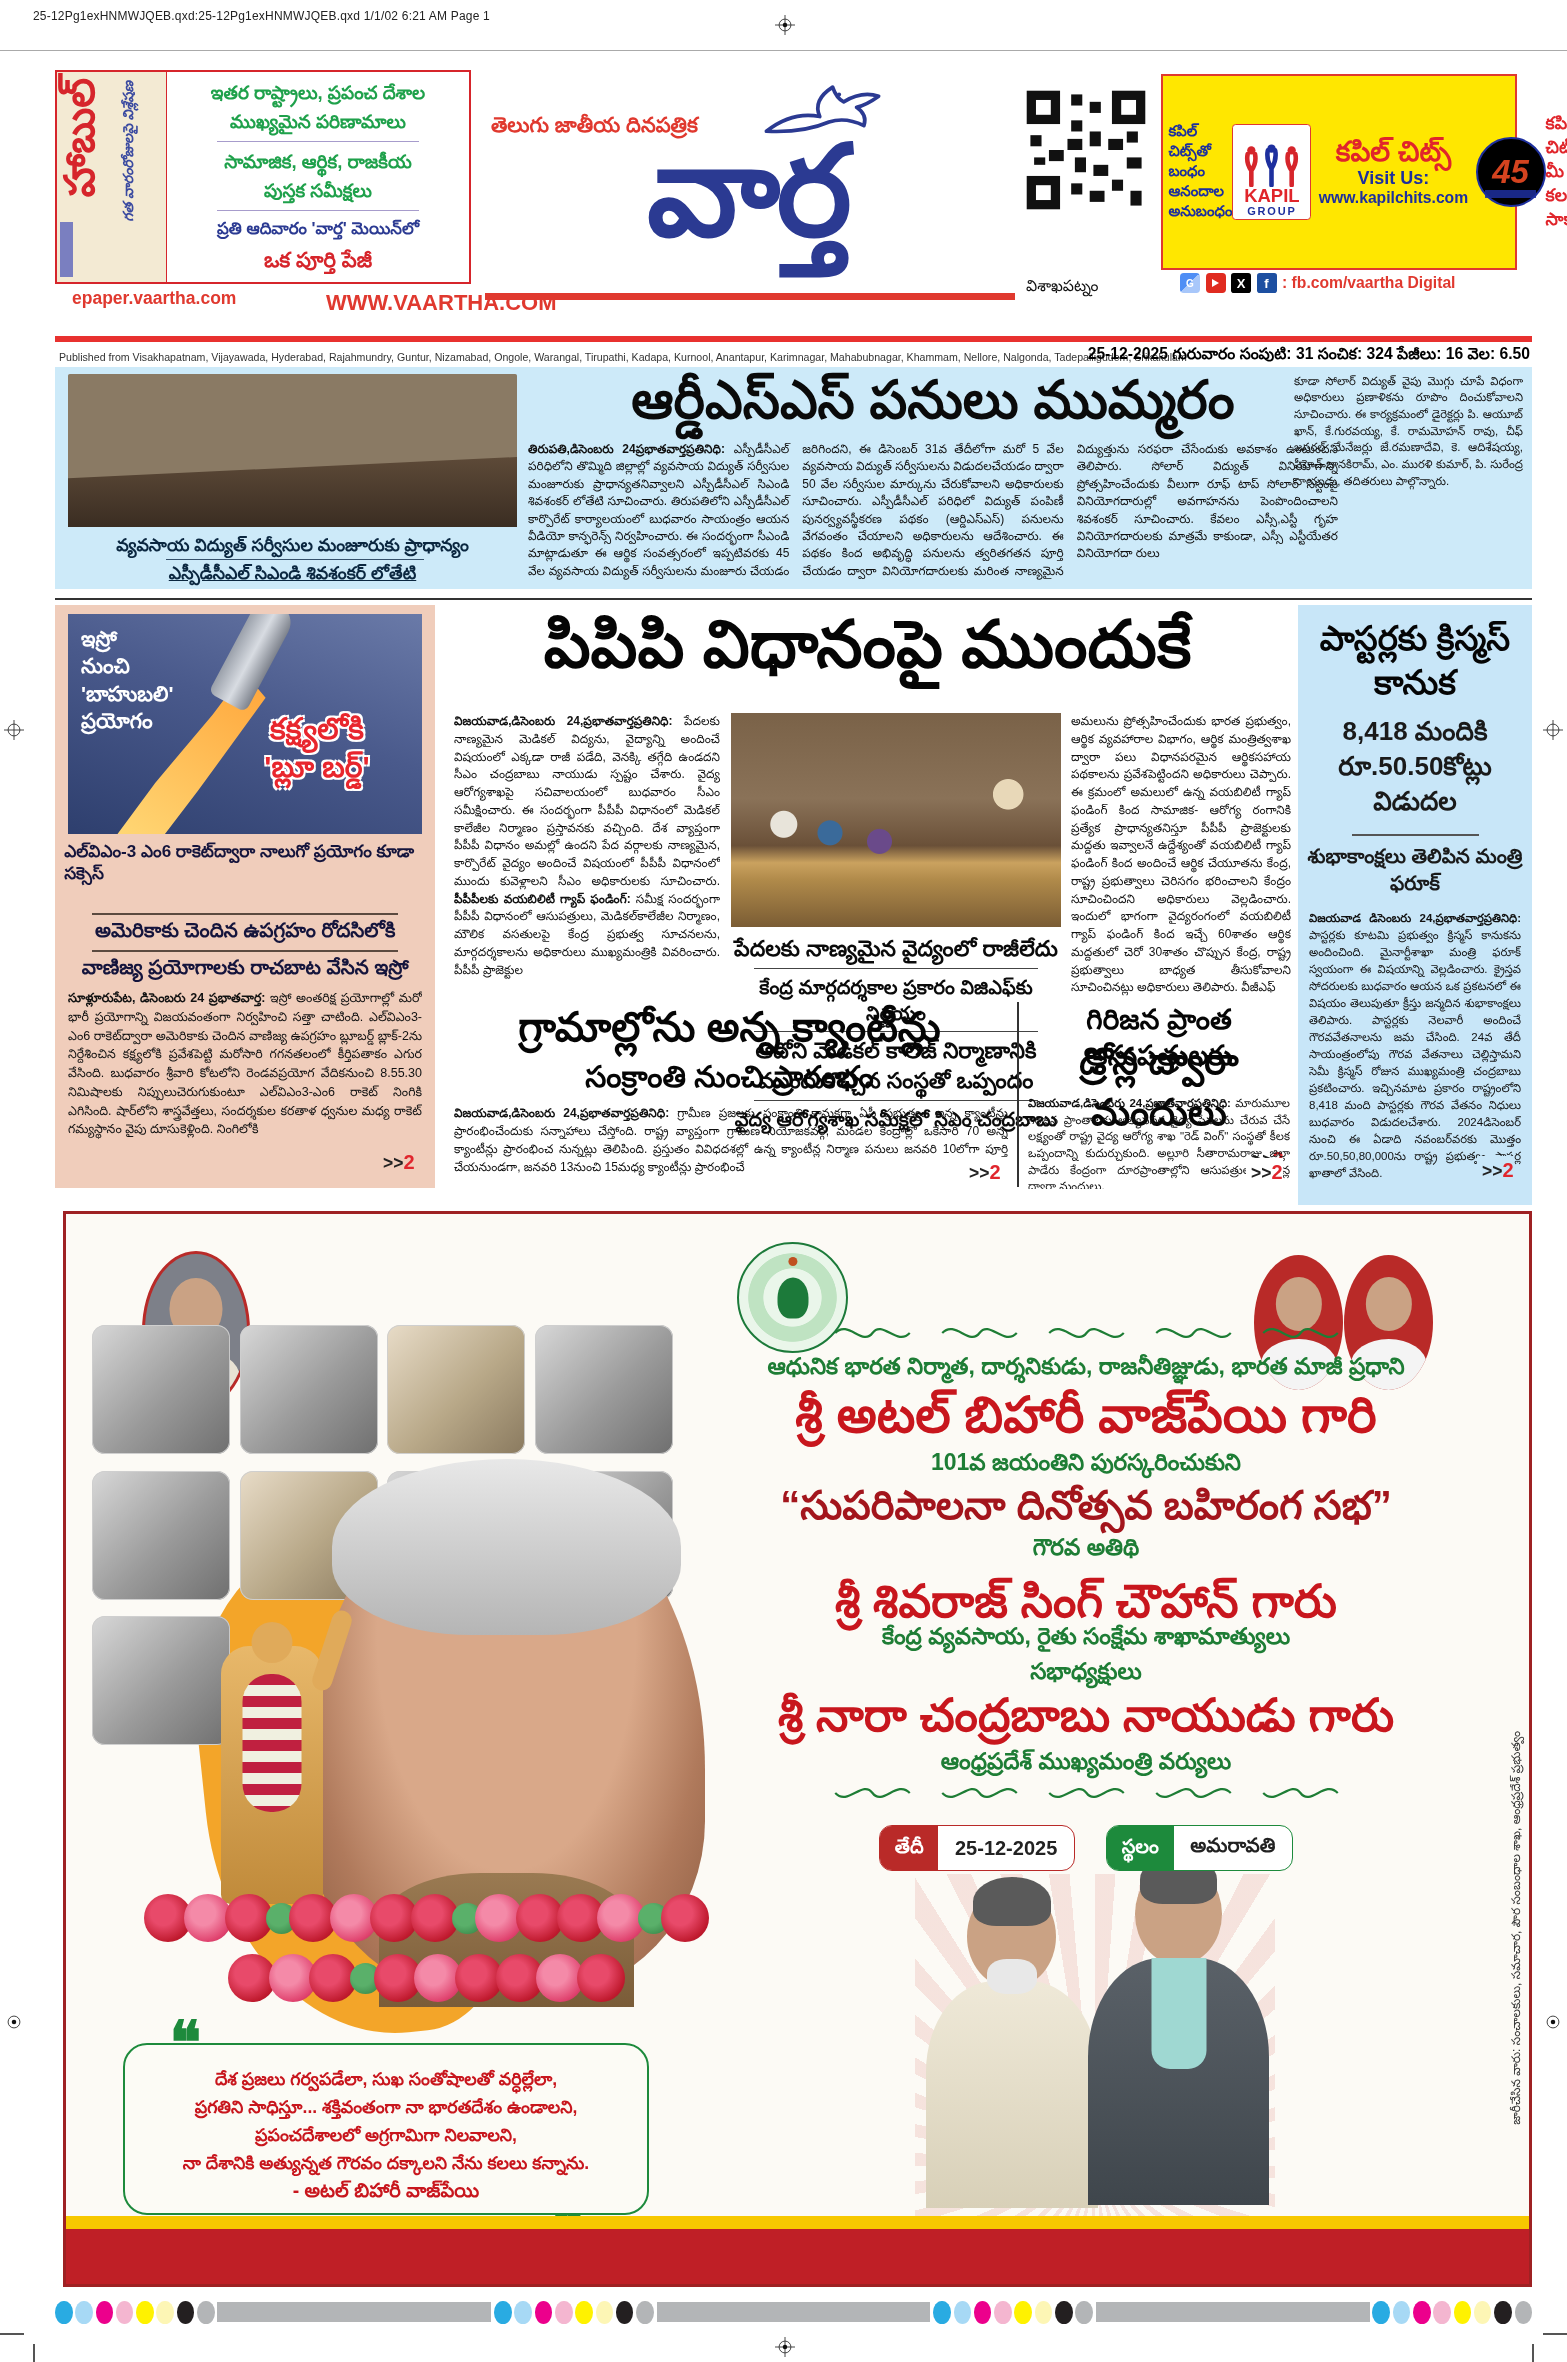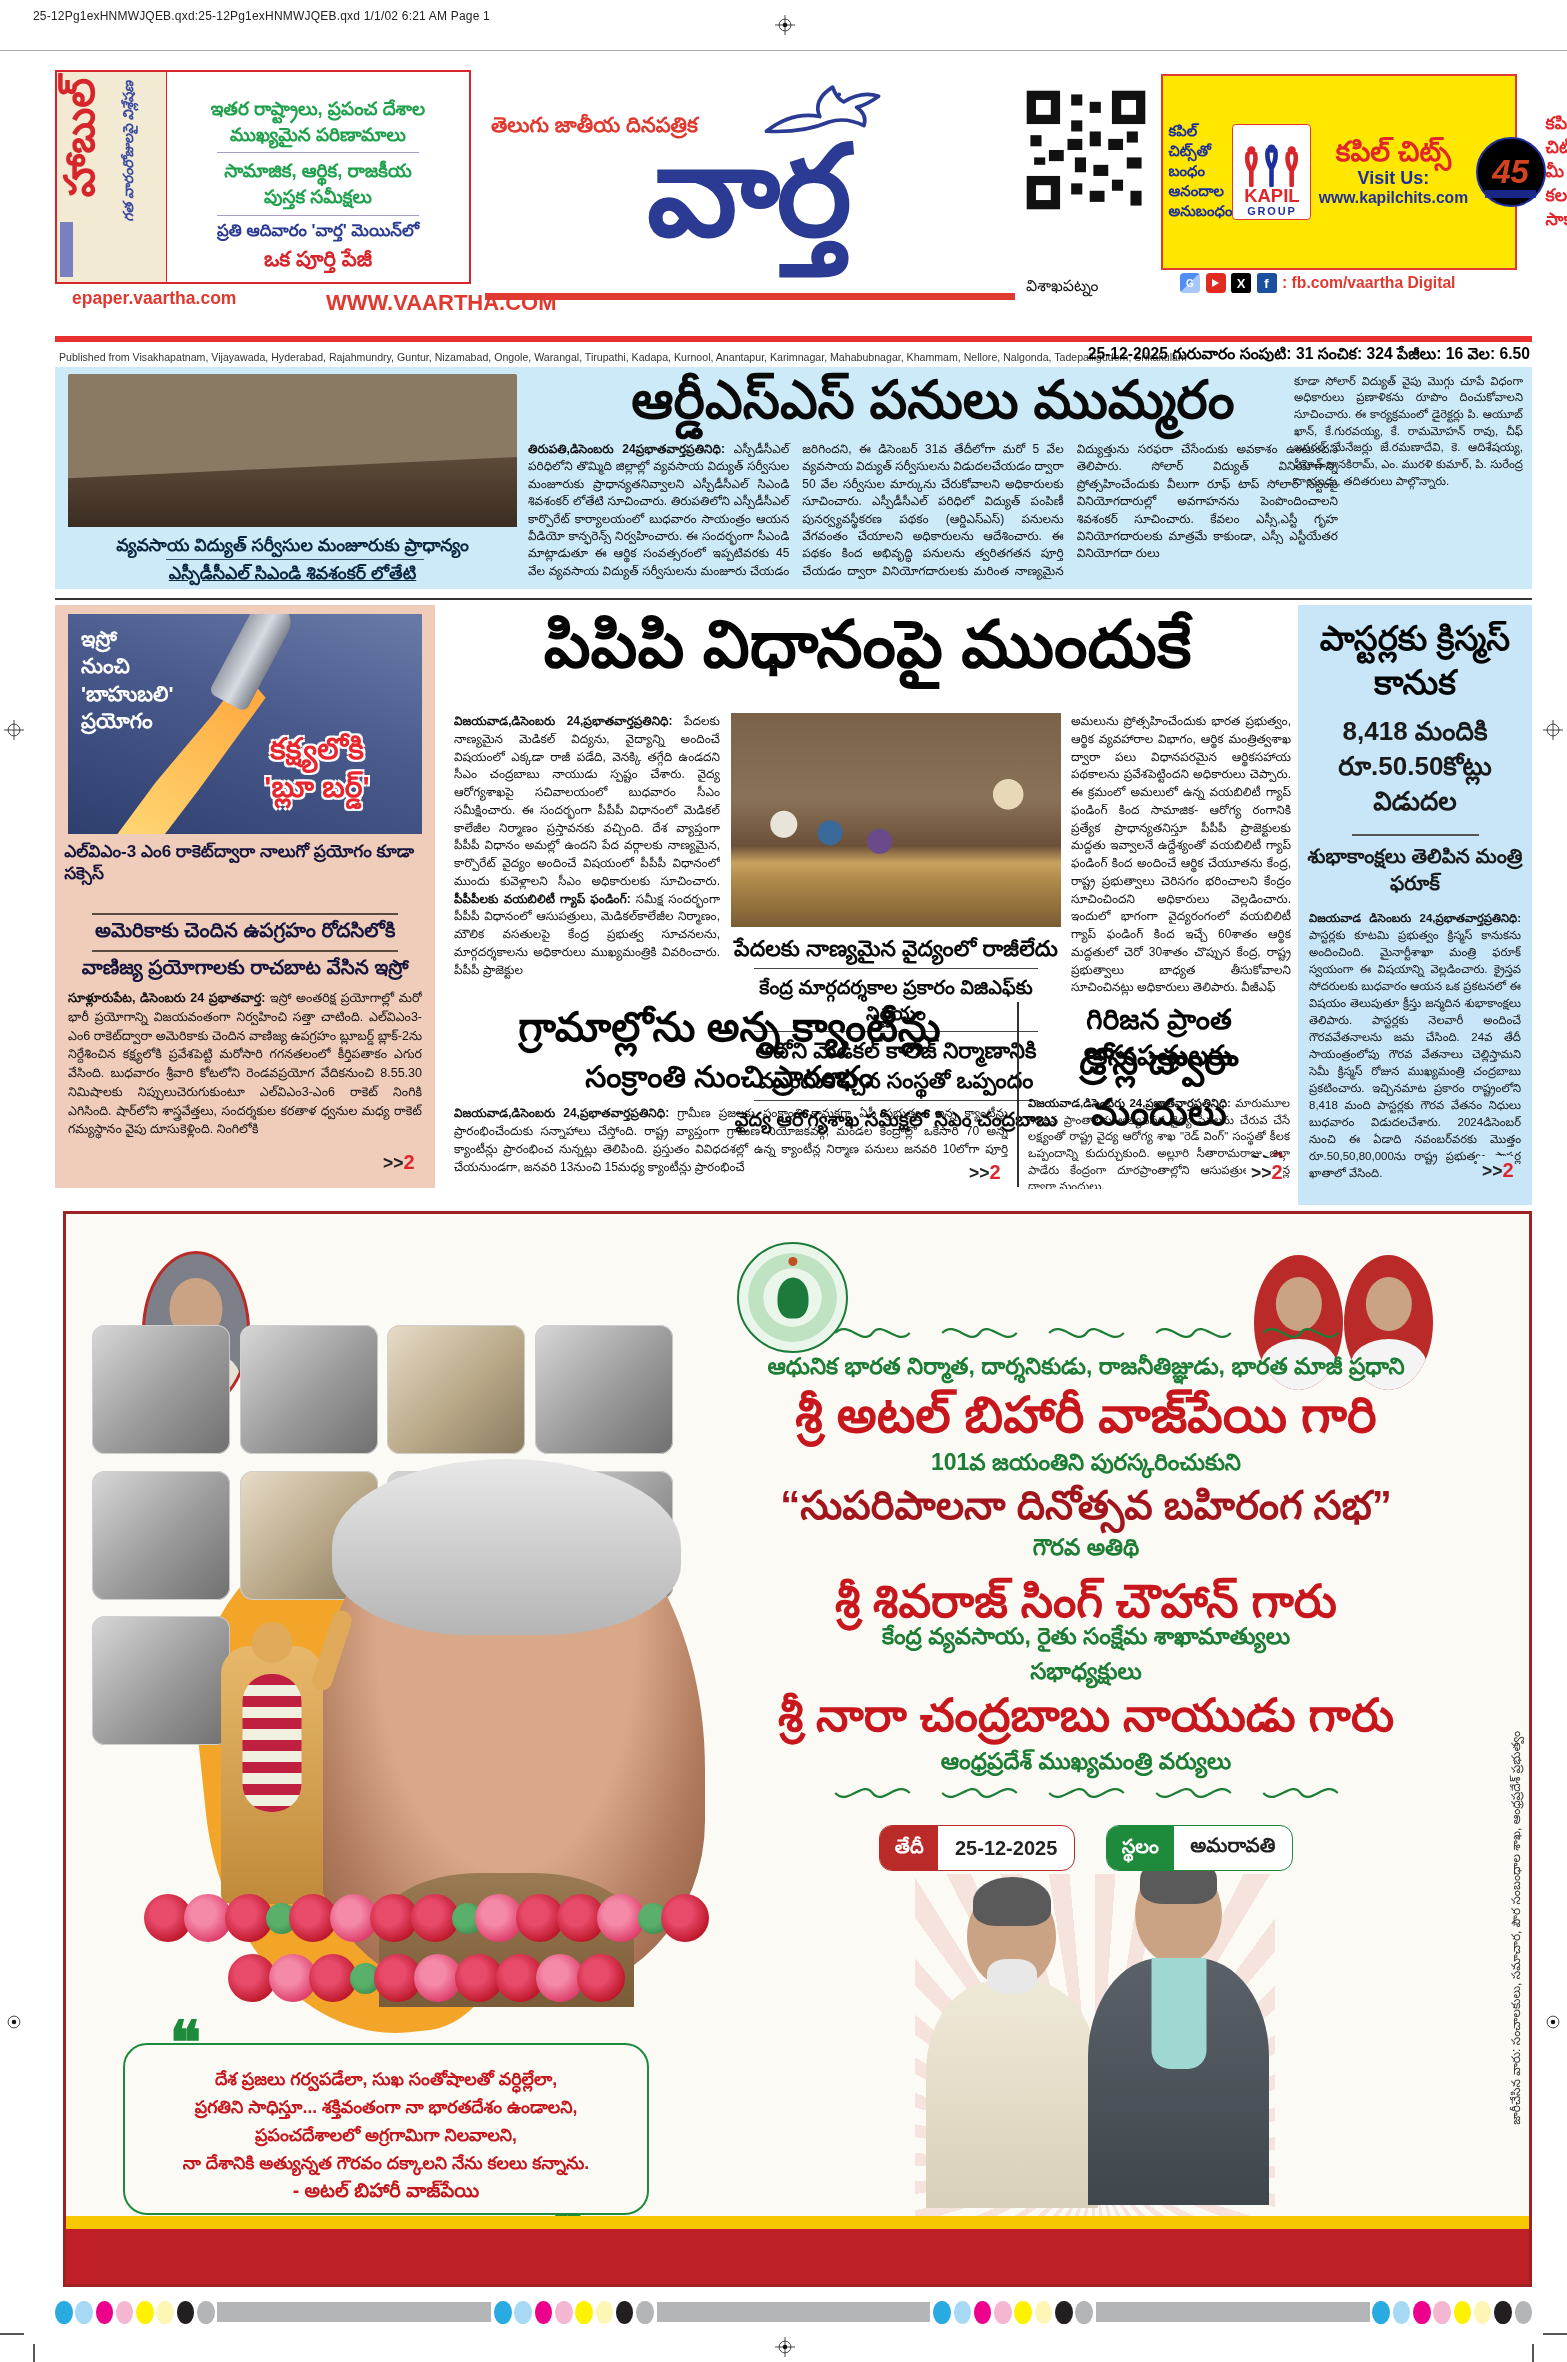--- a/index.html
+++ b/index.html
@@ -16,21 +16,21 @@
   .regmark svg{display:block;}
 
   
   .promo{left:55px;top:70px;width:412px;height:210px;border:2.8px solid #d6252b;background:#fff;display:flex;}
   .promo-strip{position:relative;width:109px;background:#f3ead3;border-right:1.8px solid #d6252b;overflow:hidden;}
   .promo-title{position:absolute;left:1.8px;top:5.5px;writing-mode:vertical-rl;transform:rotate(180deg);
      font-size:42px;font-weight:900;color:#d6252b;line-height:1;}
   .promo-tag{position:absolute;left:61px;top:9.2px;writing-mode:vertical-rl;transform:rotate(180deg);
      font-size:14px;font-weight:bold;font-style:italic;color:#3a4aa0;}
   .promo-blue{position:absolute;left:2.8px;bottom:5.5px;width:13px;height:55px;background:#7a7fc0;}
-  .promo-right{flex:1;padding:9.2px 7.4px 5.5px 7.4px;display:flex;flex-direction:column;align-items:center;justify-content:space-between;margin-top:16px;}
+  .promo-right{flex:1;padding:9.2px 7.4px 5.5px 7.4px;display:flex;flex-direction:column;align-items:center;justify-content:space-between;}
   .promo-g{color:#1fa14b;font-weight:900;font-size:18.5px;line-height:1.25;}
   .promo-div{width:70%;height:0.9px;background:#a79ccc;margin:2.8px 0;}
   .promo-b{color:#2b3a92;font-weight:900;font-size:16.6px;}
   .promo-r{color:#d6252b;font-weight:900;font-size:21px;}
   .epaper{left:72px;top:288px;font-size:17.5px;font-weight:900;color:#e0392f;}
   .website{left:306px;top:290px;font-size:22px;font-weight:900;color:#e0392f;margin-left:20px;}
 
   
   .mh-tagline{left:491px;top:113px;font-size:21px;font-weight:900;color:#e0392f;}
   .mh-logo{left:480px;top:109px;width:535px;text-align:center;font-size:127px;font-weight:900;
@@ -106,21 +106,21 @@
   .s2-img{position:absolute;left:13px;top:9.2px;width:354px;height:220px;overflow:hidden;
      background:linear-gradient(200deg,#6a7aa8 0%,#4a5a8c 45%,#2e3f6e 100%);}
   .s2-flame{position:absolute;left:28px;top:37px;width:212px;height:212px;
      background:linear-gradient(35deg,#ffdf7e,#ff9b2e 60%,#ffef c0);
      background:linear-gradient(35deg,#ffdf7e,#ff9b2e);
      clip-path:polygon(0 100%,28% 62%,55% 30%,70% 10%,80% 22%,48% 66%,22% 100%);}
   .s2-rocket{position:absolute;left:164px;top:-16.6px;width:42px;height:111px;background:linear-gradient(90deg,#9aa0aa,#d8dce2,#7d828c);
      border-radius:20px 20px 7.4px 7.4px;transform:rotate(28deg);}
   .s2-ov1{position:absolute;left:13px;top:11px;width:157px;color:#fff;font-weight:900;font-size:21px;line-height:1.3;white-space:pre-line;}
   .s2-ov2{position:absolute;left:138px;top:96px;width:222px;color:#e8262d;font-weight:900;font-size:30px;line-height:1.25;white-space:pre-line;text-align:center;
-     text-shadow:-1.8px -1.8px 0 #fff,1.8px -1.8px 0 #fff,-1.8px 1.8px 0 #fff,1.8px 1.8px 0 #fff;margin-top:20px;}
+     text-shadow:-1.8px -1.8px 0 #fff,1.8px -1.8px 0 #fff,-1.8px 1.8px 0 #fff,1.8px 1.8px 0 #fff;}
   .s2-sub1{position:absolute;left:9.2px;top:236px;width:362px;text-align:left;font-size:17px;font-weight:700;color:#14143c;line-height:1.3;}
   .s2-div1{position:absolute;left:37px;top:308px;width:306px;height:1.8px;background:#5b4a3f;}
   .s2-sub2{position:absolute;left:9.2px;top:314px;width:362px;text-align:center;font-size:20px;font-weight:900;color:#14143c;}
   .s2-div2{position:absolute;left:37px;top:345px;width:306px;height:1.8px;background:#5b4a3f;}
   .s2-sub3{position:absolute;left:9.2px;top:351px;width:362px;text-align:center;font-size:20px;font-weight:900;color:#14143c;}
   .s2-body{position:absolute;left:13px;top:384px;width:354px;height:190px;font-size:12.5px;line-height:1.5;text-align:justify;overflow:hidden;}
 
   .more{position:absolute;right:7.4px;bottom:1.8px;font-weight:900;font-size:17.5px;color:#222;padding-left:5.5px;}
   .more .pg{color:#e0262d;font-size:20px;}
   .more-sal{background:#f0cdbb;}

